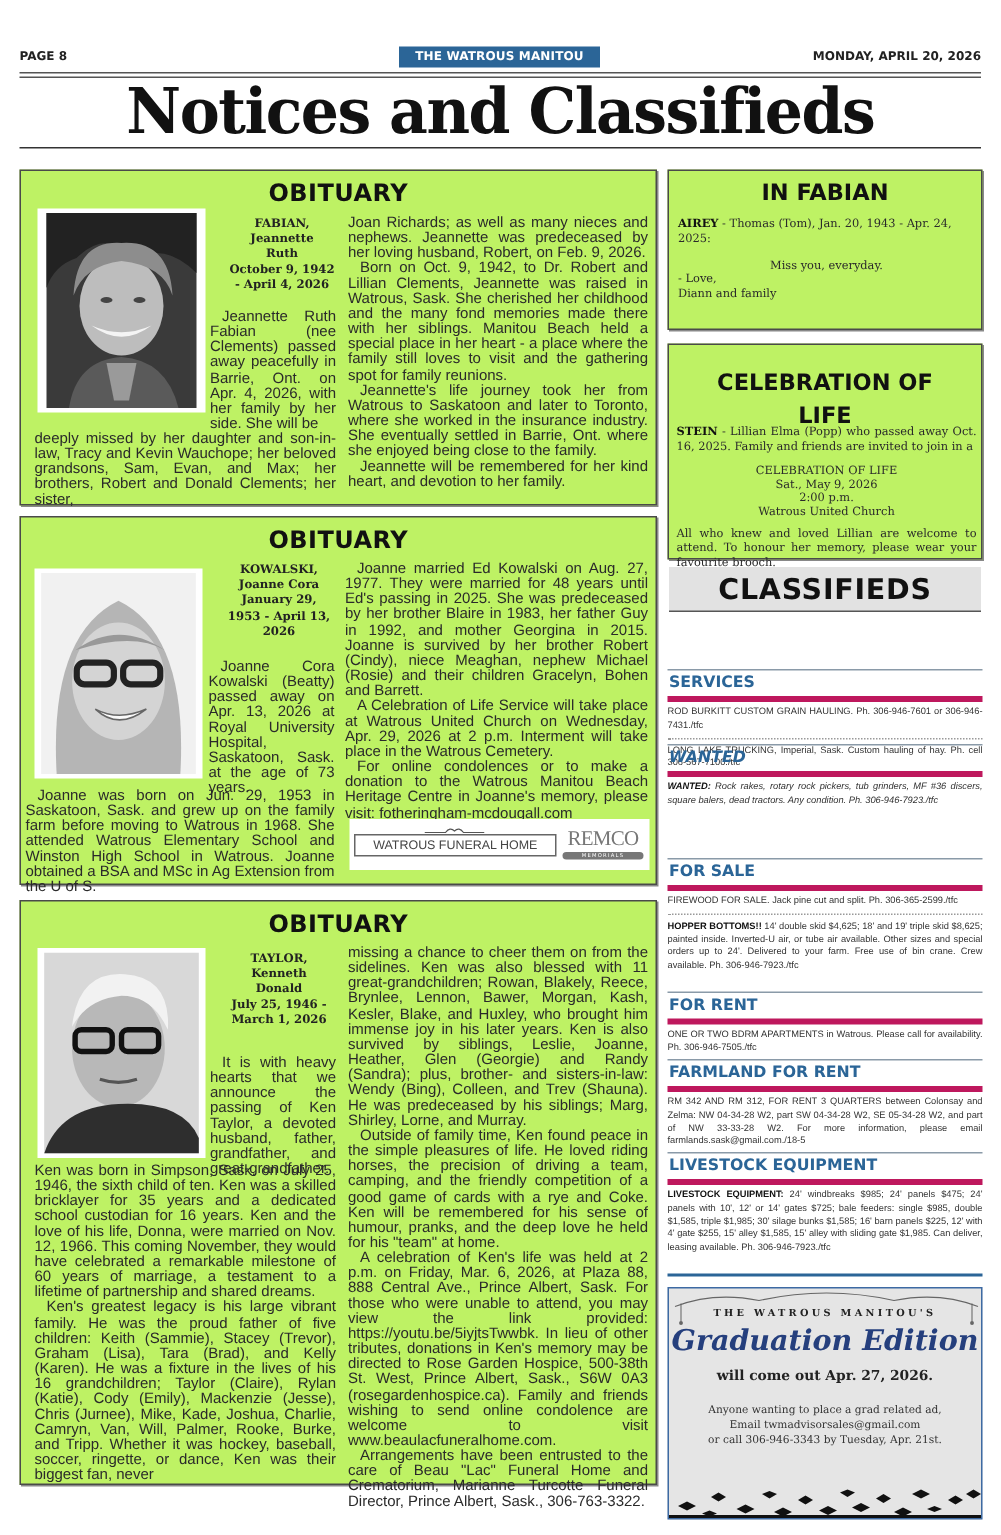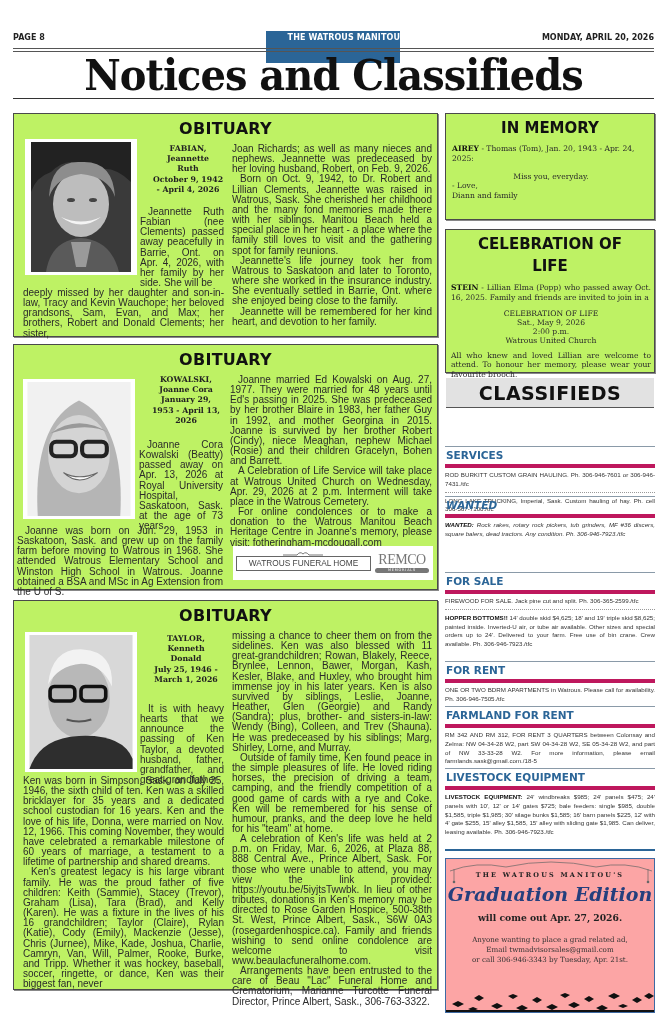--- a/index.html
+++ b/index.html
@@ -1,19 +1,19 @@
 <!DOCTYPE html>
 <html><head>
 <meta charset="utf-8">
 <style>
   * { box-sizing: border-box; margin: 0; padding: 0; }
   html, body { width: 667px; height: 1023px; background: #ffffff; overflow: hidden; }
   body { position: relative; font-family: "DejaVu Serif", serif; color: #1e1e1e; }
   .page-num { position: absolute; left: 13px; top: 33px; font: bold 8px "DejaVu Sans", sans-serif; color: #222; }
-  .paper-name { position: absolute; left: 266px; top: 31px; width: 134px; height: 32px; background: #2b6597; color: #fff; font: bold 8px "DejaVu Sans", sans-serif; text-align: right; line-height: 14px; letter-spacing: 0.1px; }
+  .paper-name { position: absolute; left: 266px; top: 31px; width: 134px; height: 14px; background: #2b6597; color: #fff; font: bold 8px "DejaVu Sans", sans-serif; text-align: center; line-height: 14px; letter-spacing: 0.1px; }
   .issue-date { position: absolute; right: 13px; top: 33px; font: bold 8px "DejaVu Sans", sans-serif; color: #222; padding-left: 35px; }
   .rule-double { position: absolute; left: 13px; top: 48px; width: 641px; height: 4px; border-top: 1px solid #555; border-bottom: 1px solid #555; }
   .masthead { position: absolute; left: 0; top: 52px; width: 667px; text-align: center; font-family: "DejaVu Serif", serif; font-weight: bold; font-size: 40px; letter-spacing: -1px; color: #111; line-height: 46px; transform: scaleY(1.05); }
   .rule-single { position: absolute; left: 13px; top: 98px; width: 641px; border-top: 1px solid #333; }
 
   .box { position: absolute; background: #bef264; border: 1px solid #4a4a4a; box-shadow: 1px 1px 0 #888; }
   .box-title { position: absolute; left: 0; width: 100%; text-align: center; font-family: "DejaVu Sans", sans-serif; font-weight: bold; color: #111; }
   .obit .box-title { top: 5px; font-size: 16px; letter-spacing: 0.3px; }
 
   .txt { font-family: Liberation Sans, sans-serif; font-size: 10px; line-height: 10.15px; color: #2a2a2a; text-align: justify; hyphens: auto; }
@@ -30,21 +30,21 @@
   .small b { color: #111; }
 
   .class-header { position: absolute; left: 446px; top: 378px; width: 208px; height: 30px; background: #e2e2e2; border-bottom: 1px solid #555; text-align: center; font-family: "DejaVu Sans", sans-serif; font-weight: bold; font-size: 19px; letter-spacing: 0.5px; line-height: 30px; color: #111; }
   .cls { position: absolute; left: 445px; width: 210px; }
   .cat-head { border-top: 1.2px solid #8a9aa8; border-bottom: 4px solid #be185d; color: #2b6597; font-family: "DejaVu Sans", sans-serif; font-weight: bold; font-size: 10.5px; line-height: 17px; padding-left: 1px; margin-bottom: 3px; }
   .ad { font-family: "Liberation Sans", sans-serif; font-size: 6.2px; line-height: 8.8px; color: #333; text-align: justify; padding-bottom: 3px; }
   .ad + .ad { border-top: 1px dotted #999; padding-top: 4px; }
   .ad b { color: #111; }
   .blue-rule { position: absolute; left: 445px; top: 849px; width: 210px; border-top: 2px solid #2b6597; }
 
-  .grad { position: absolute; left: 445px; top: 858px; width: 210px; height: 155px; border: 1.5px solid #3d6aa3; background: #fca5a5; overflow: hidden; text-align: center; }
+  .grad { position: absolute; left: 445px; top: 858px; width: 210px; height: 155px; border: 1.5px solid #3d6aa3; background: #e5e5e5; overflow: hidden; text-align: center; }
   .grad .kicker { position: absolute; top: 12px; width: 100%; font-family: "DejaVu Serif", serif; font-weight: bold; font-size: 6.5px; letter-spacing: 2.2px; color: #222; }
   .grad .script { position: absolute; top: 24px; width: 100%; font-family: "DejaVu Serif", serif; font-style: italic; font-weight: bold; font-size: 19px; color: #253f7d; }
   .grad .out { position: absolute; top: 53px; width: 100%; font-family: "DejaVu Serif", serif; font-weight: bold; font-size: 9.2px; color: #222; }
   .grad .info { position: absolute; top: 76px; width: 100%; font-family: "DejaVu Serif", serif; font-size: 7.1px; line-height: 10.2px; color: #333; }
   .grad svg.deco { position: absolute; left: 0; top: 0; }
   .grad svg.caps { position: absolute; left: 0; bottom: 0; }
 
   .fh-logo { position: absolute; left: 233px; top: 546px; width: 200px; height: 34px; background: #fff; }
   .fh-box { position: absolute; left: 3px; top: 10px; width: 135px; height: 15px; border: 1px solid #666; font-family: "Liberation Sans", sans-serif; font-size: 8.3px; line-height: 13px; text-align: center; color: #444; }
   .fh-orn { position: absolute; left: 50px; top: 5px; width: 40px; height: 6px; }
@@ -170,31 +170,31 @@
   </div>
   <div class="txt" style="position:absolute; left:218px; top:30px; width:200px;">
     <p class="noind">missing a chance to cheer them on from the sidelines. Ken was also blessed with 11 great-grandchildren; Rowan, Blakely, Reece, Brynlee, Lennon, Bawer, Morgan, Kash, Kesler, Blake, and Huxley, who brought him immense joy in his later years. Ken is also survived by siblings, Leslie, Joanne, Heather, Glen (Georgie) and Randy (Sandra); plus, brother- and sisters-in-law: Wendy (Bing), Colleen, and Trev (Shauna). He was predeceased by his siblings; Marg, Shirley, Lorne, and Murray.</p>
     <p>Outside of family time, Ken found peace in the simple pleasures of life. He loved riding horses, the precision of driving a team, camping, and the friendly competition of a good game of cards with a rye and Coke. Ken will be remembered for his sense of humour, pranks, and the deep love he held for his "team" at home.</p>
     <p>A celebration of Ken's life was held at 2 p.m. on Friday, Mar. 6, 2026, at Plaza 88, 888 Central Ave., Prince Albert, Sask. For those who were unable to attend, you may view the link provided: https://youtu.be/5iyjtsTwwbk. In lieu of other tributes, donations in Ken's memory may be directed to Rose Garden Hospice, 500-38th St. West, Prince Albert, Sask., S6W 0A3 (rosegardenhospice.ca). Family and friends wishing to send online condolence are welcome to visit www.beaulacfuneralhome.com.</p>
     <p>Arrangements have been entrusted to the care of Beau "Lac" Funeral Home and Crematorium, Marianne Turcotte Funeral Director, Prince Albert, Sask., 306-763-3322.</p>
   </div>
 </div>
 
 <div class="box side" style="left:445px; top:113px; width:210px; height:107px;">
-  <div class="box-title" style="top:5px;">IN MEMORY</div>
+  <div class="box-title" style="top:5px;">IN FABIAN</div>
   <div class="small" style="position:absolute; left:6px; top:30px; width:198px;">
     <div><b>AIREY</b><span> - Thomas (Tom), Jan. 20, 1943 - Apr. 24, 2025:</span></div>
     <div style="text-align:center; margin-top:8px;">Miss you, everyday.</div>
     <div>- Love,</div>
     <div>Diann and family</div>
   </div>
 </div>
 
 <div class="box side" style="left:445px; top:229px; width:210px; height:144px;">
-  <div class="box-title" style="top:3px; line-height:22px;">
+  <div class="box-title" style="top:14px; line-height:22px;">
     <div>CELEBRATION OF</div>
     <div>LIFE</div>
   </div>
   <div class="small" style="position:absolute; left:5px; top:53px; width:200px; text-align:justify;">
     <div><b>STEIN</b><span> - Lillian Elma (Popp) who passed away Oct. 16, 2025. Family and friends are invited to join in a</span></div>
     <div style="text-align:center; margin-top:6px; line-height:9px;">
       <div>CELEBRATION OF LIFE</div>
       <div>Sat., May 9, 2026</div>
       <div>2:00 p.m.</div>
       <div>Watrous United Church</div>

